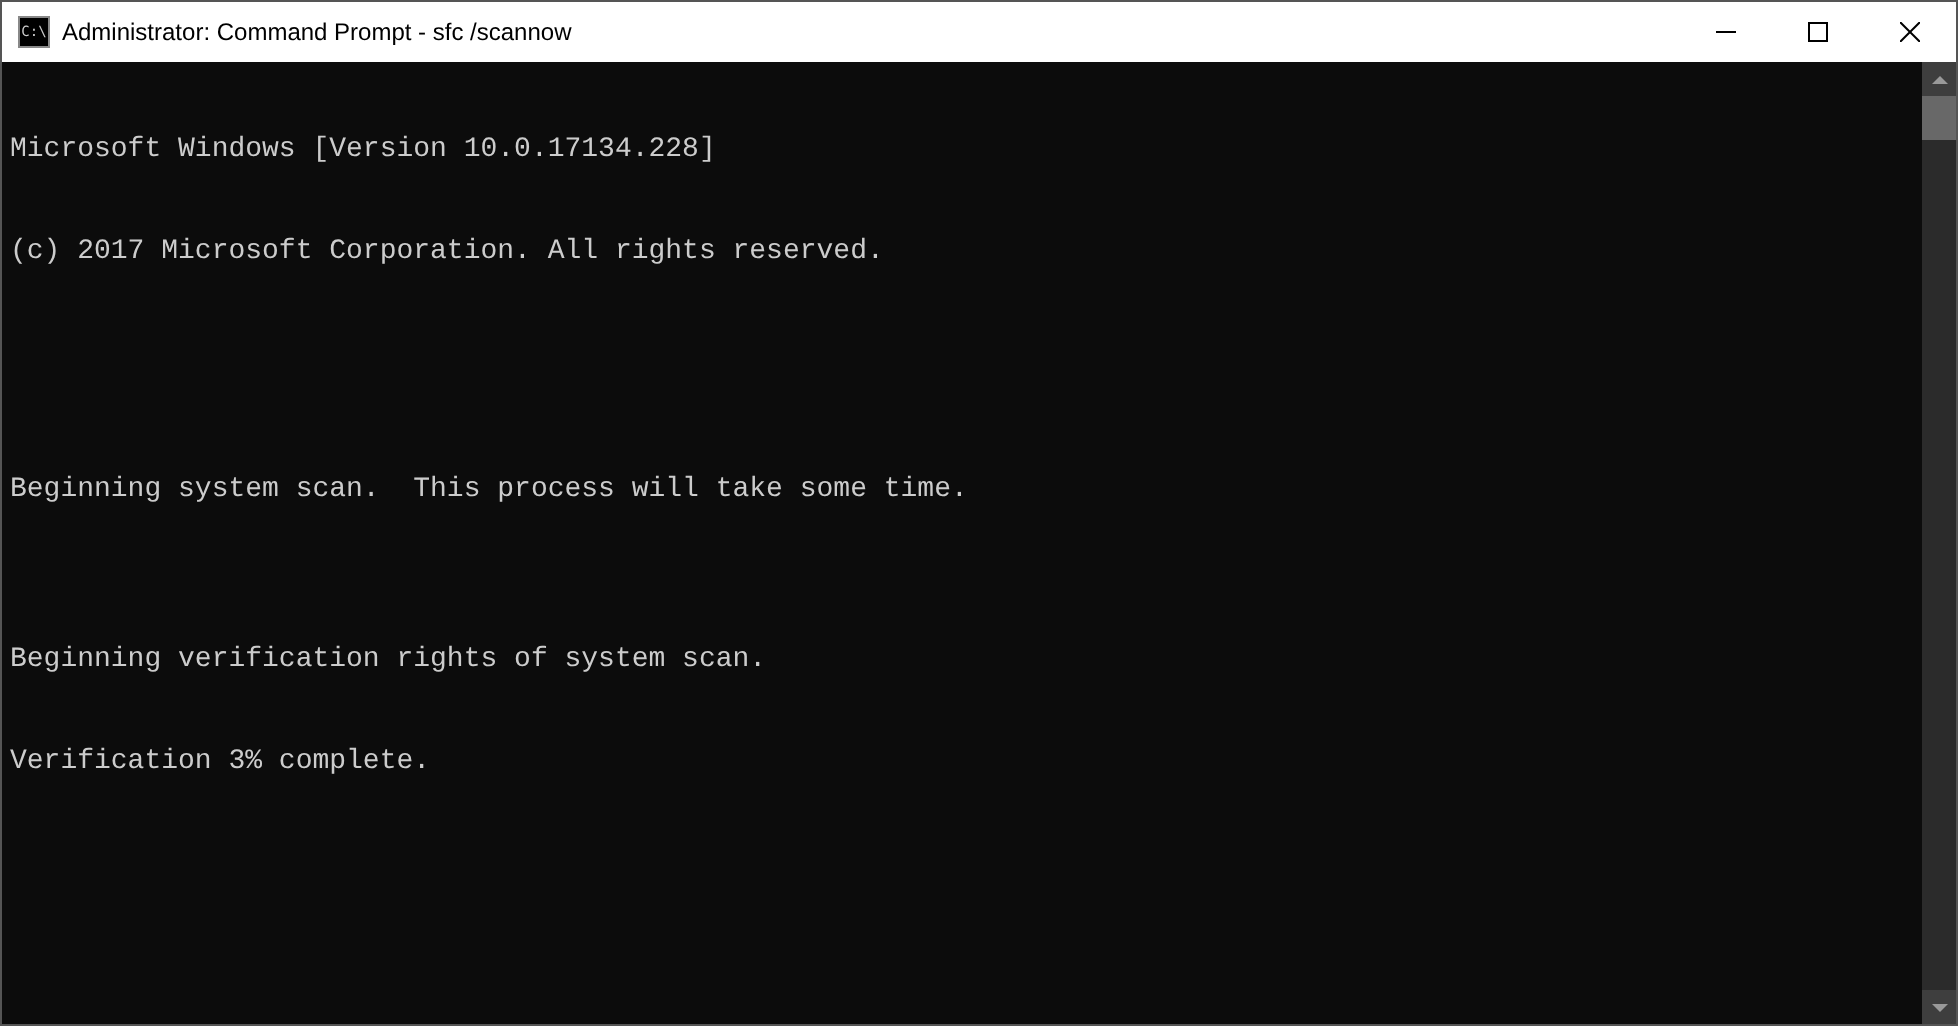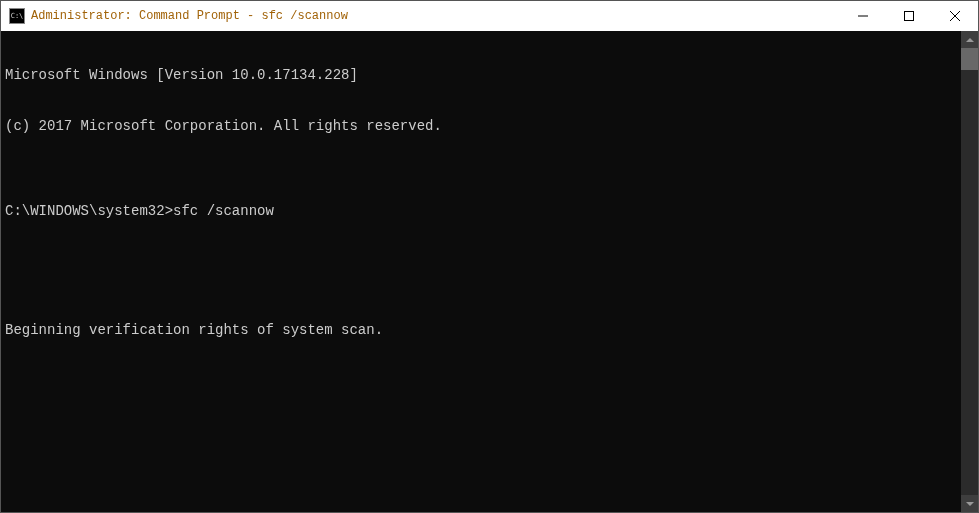--- a/index.html
+++ b/index.html
@@ -34,24 +34,23 @@
       border: 1px solid #888;
       display: flex;
       align-items: center;
       justify-content: center;
       font-size: 7px;
       font-family: Consolas, monospace;
       color: #ccc;
     }
     .title-text {
       font-size: 12px;
-      color: #a16207;
+      color: #000000;
       flex: 1;
       white-space: nowrap;
-      font-family: Liberation Mono, monospace;
     }
     .win-controls {
       display: flex;
       height: 100%;
     }
     .win-btn {
       width: 46px;
       height: 30px;
       display: flex;
       align-items: center;
@@ -134,24 +133,25 @@
             <line x1="10" y1="0" x2="0" y2="10" stroke="#000" stroke-width="1"></line>
           </svg>
       </div>
     </div>
   </div>
   <div class="client-area">
     <div class="terminal">
       <span class="line">Microsoft Windows [Version 10.0.17134.228]</span>
       <span class="line">(c) 2017 Microsoft Corporation. All rights reserved.</span>
       <span class="line"></span>
-      <span class="line">C:\WINDOWS\system32&gt;sfc /scannow</span>
       <span class="line"></span>
+      <span class="line">Beginning system scan.  This process will take some time.</span>
       <span class="line"></span>
       <span class="line">Beginning verification rights of system scan.</span>
+      <span class="line">Verification 3% complete.</span>
     </div>
     <div class="scrollbar">
       <div class="sb-arrow">
         <svg width="8" height="4" viewBox="0 0 8 4">
             <polygon points="4,0 8,4 0,4" fill="#999"></polygon>
           </svg>
       </div>
       <div class="sb-track">
         <div class="sb-thumb"></div>
       </div>

